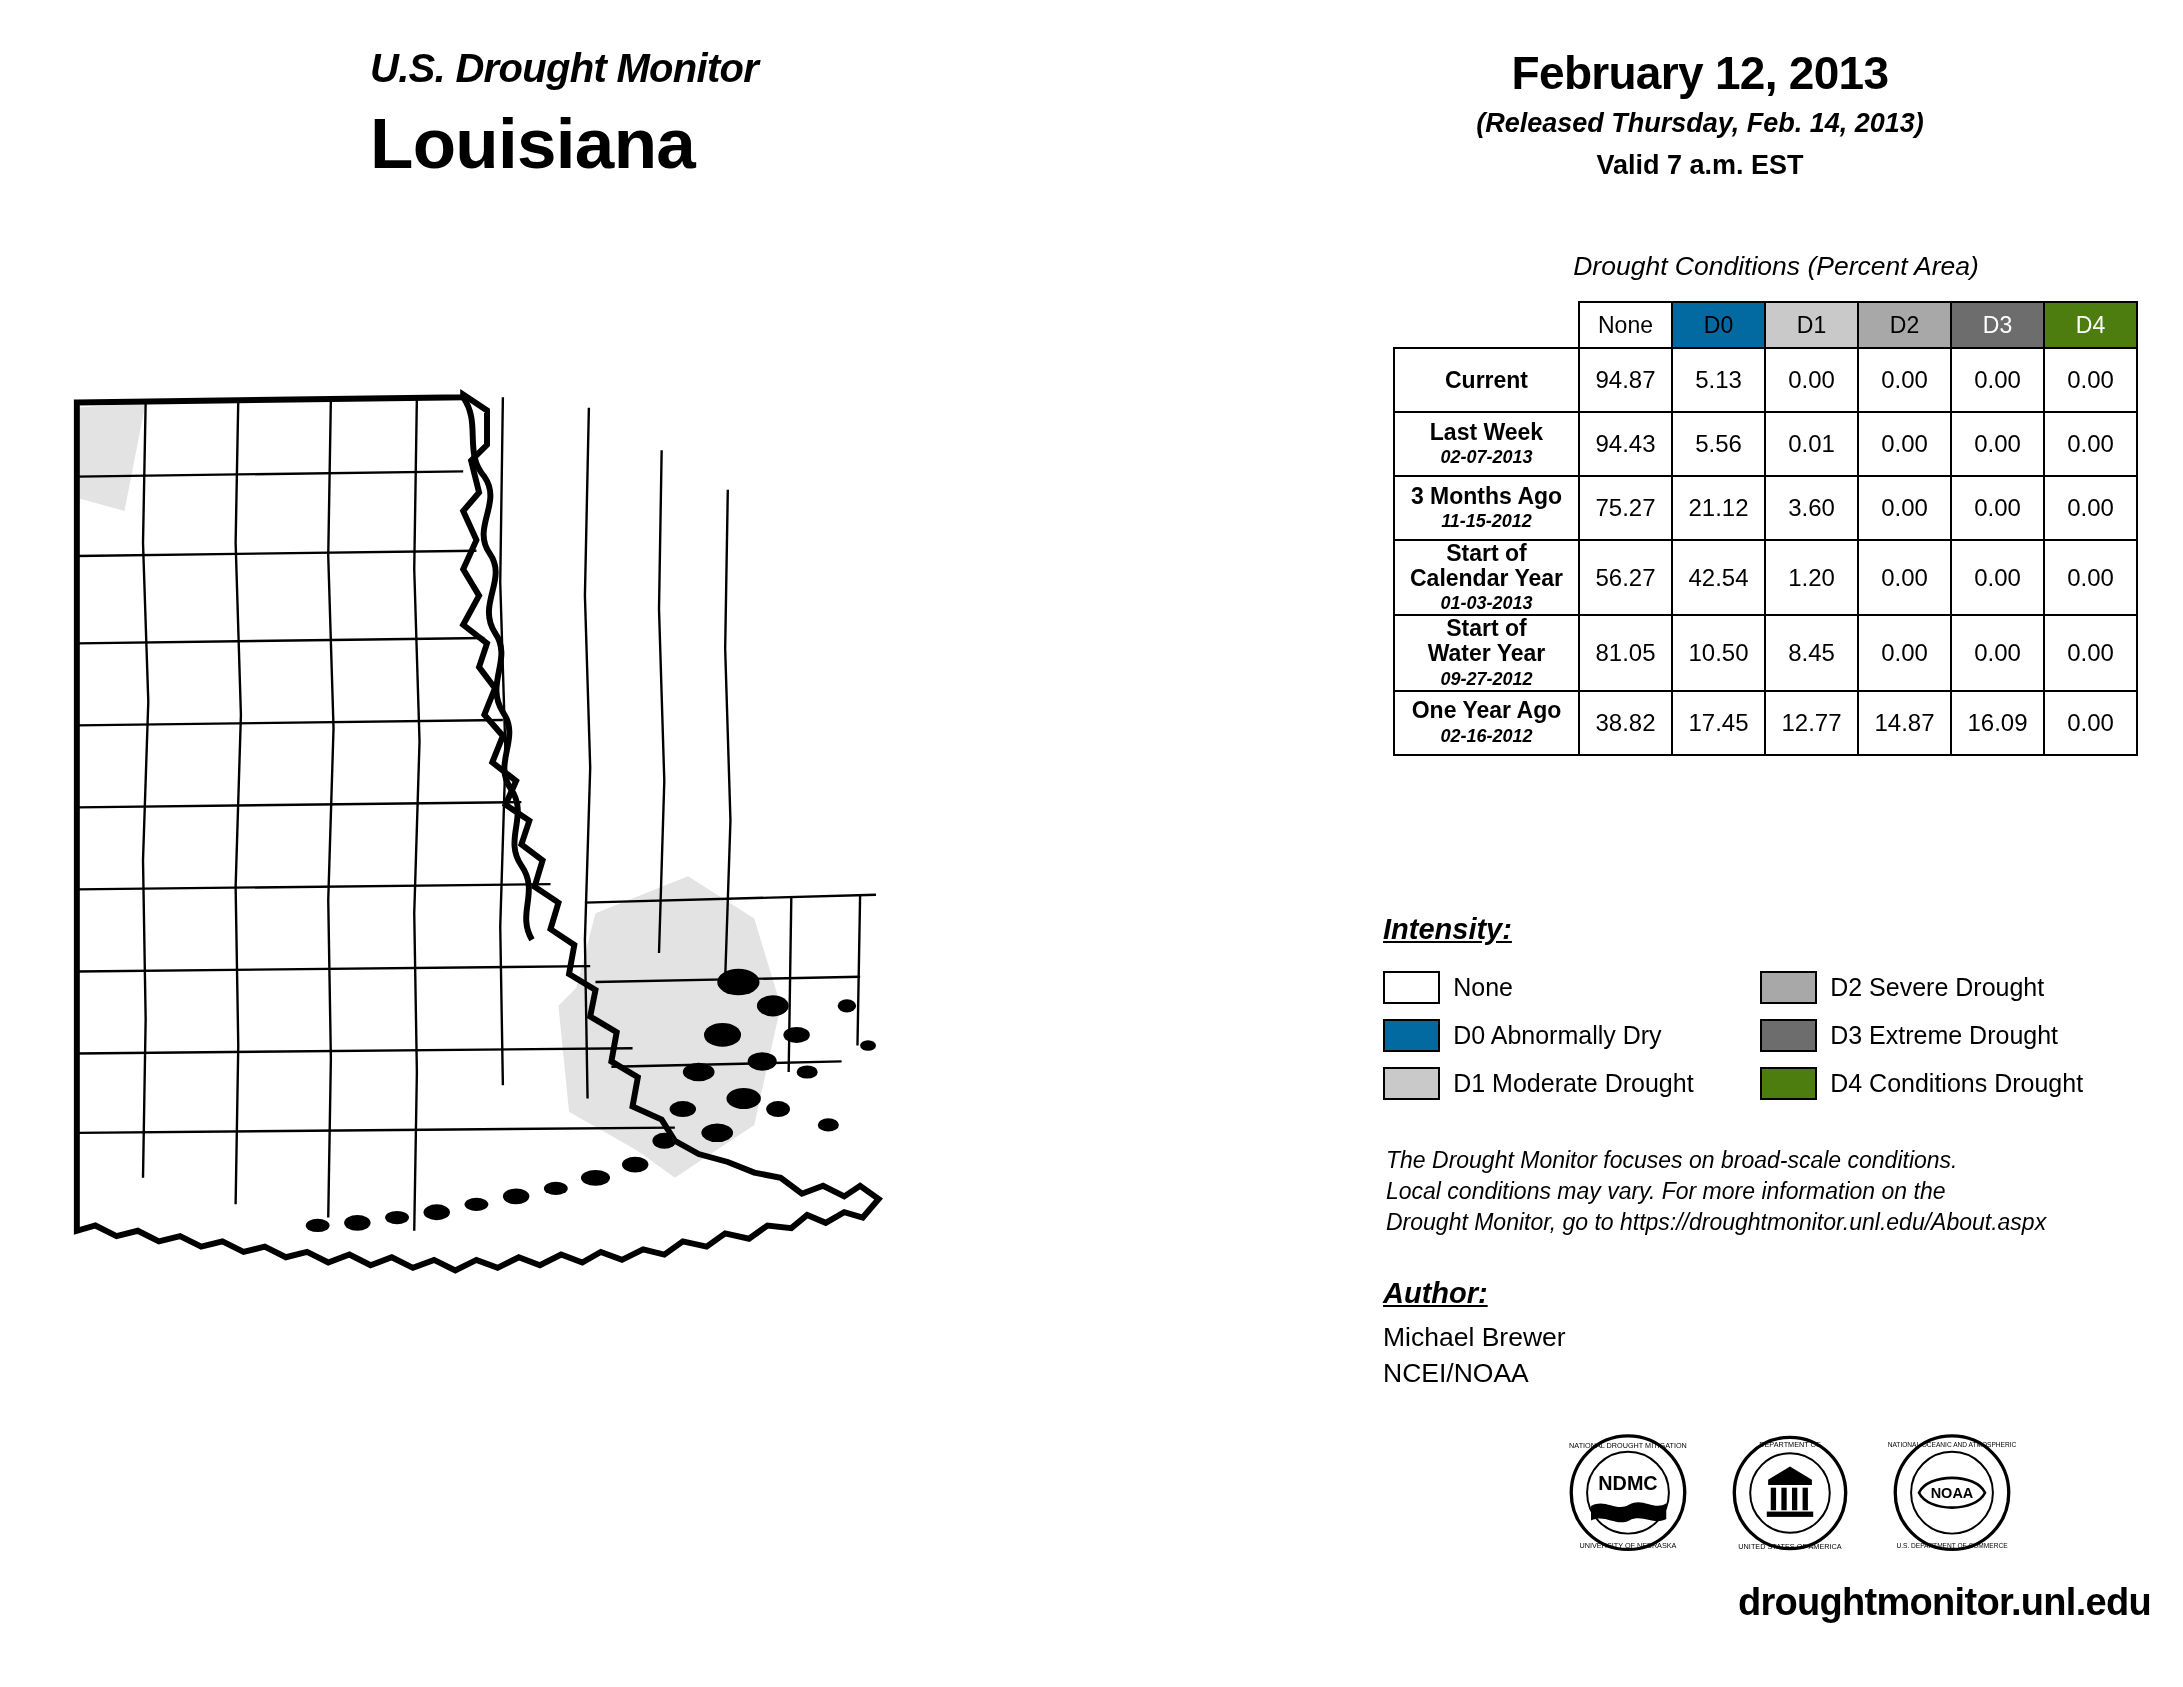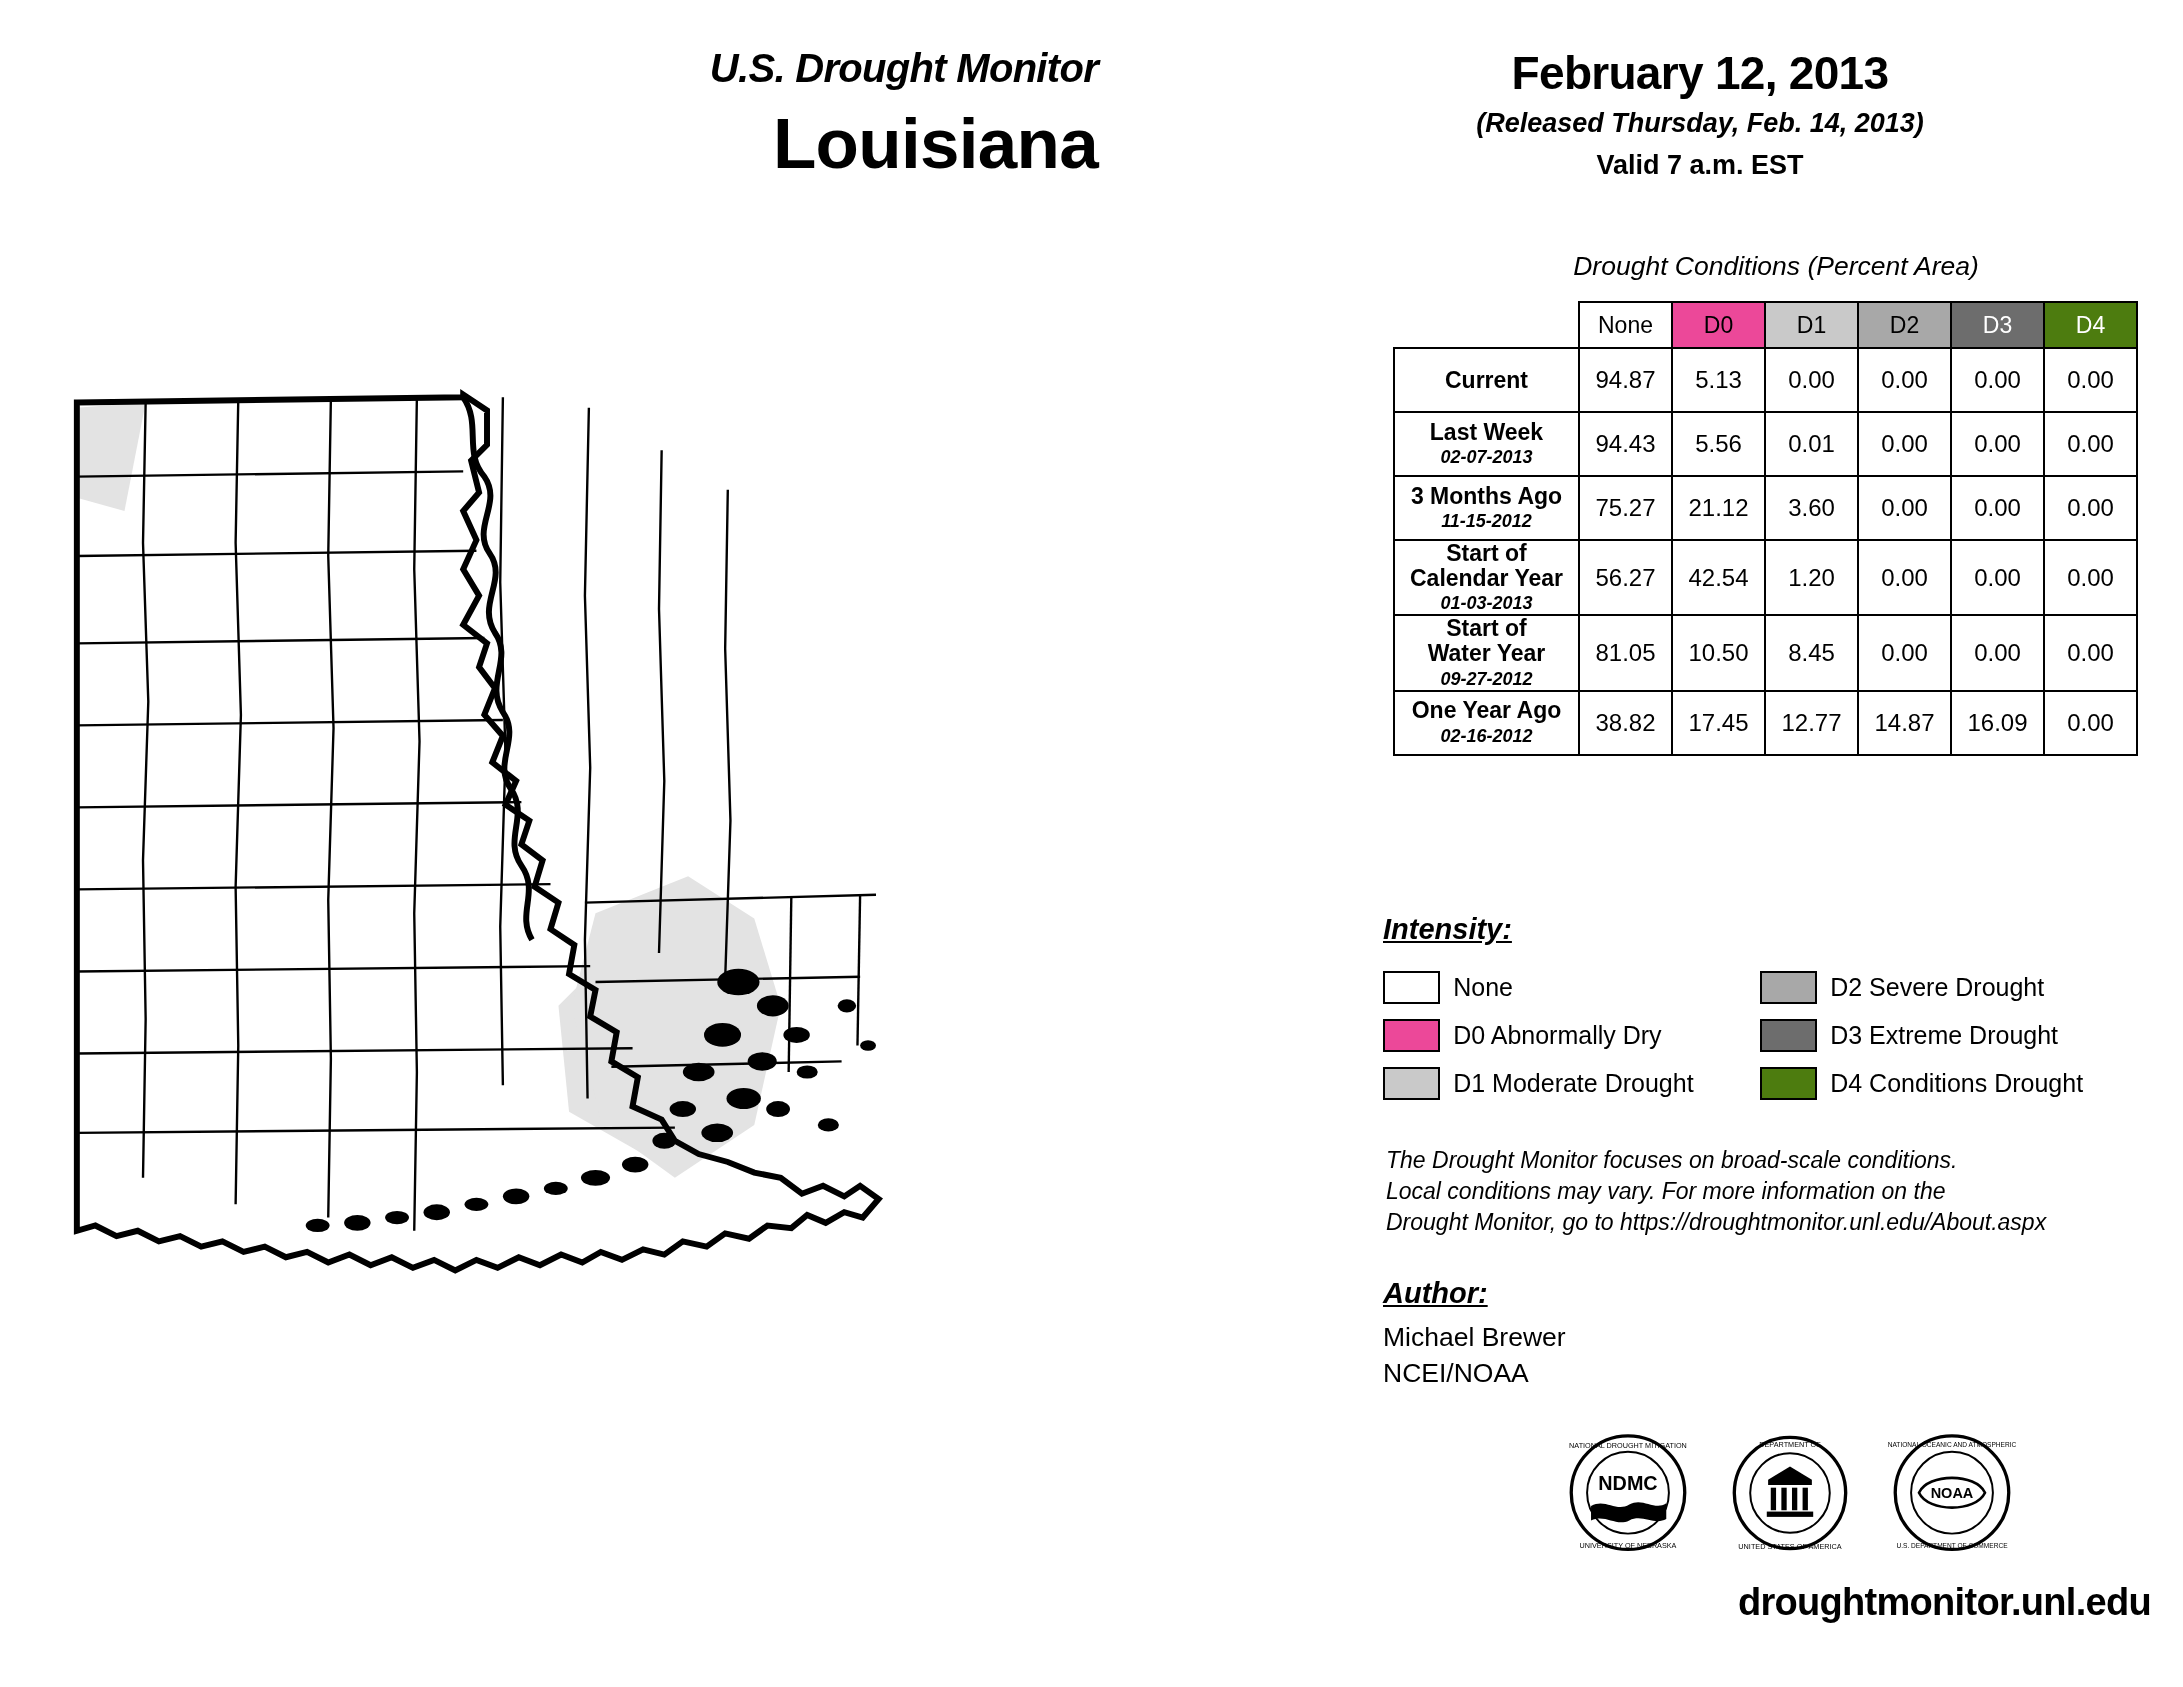--- a/index.html
+++ b/index.html
@@ -8,21 +8,21 @@
     width:2183px; height:1687px;
     background:#ffffff;
     font-family:"Liberation Sans", sans-serif;
     color:#000;
     position:relative;
     overflow:hidden;
   }
   .page { position:relative; width:2183px; height:1687px; }
 
   
-  .title-block { position:absolute; left:370px; top:46px; width:728px; text-align:right; }
+  .title-block { position:absolute; left:370px; top:46px; width:728px; text-align:left; }
   .title-main {
     font-style:italic; font-weight:bold; font-size:40px; letter-spacing:-0.7px;
   }
   .title-state {
     font-weight:bold; font-size:71px; margin-top:12px; letter-spacing:-0.7px;
   }
 
   
   .date-block { position:absolute; left:1323px; top:46px; width:754px; text-align:center; }
   .date-main { font-weight:bold; font-size:46px; letter-spacing:-0.7px; }
@@ -49,21 +49,21 @@
   table.dm th { font-weight:normal; font-size:23px; height:46px; }
   table.dm .lblcol { width:185px; }
   table.dm .datacol { width:93px; }
   table.dm td.rowlabel { text-align:center; padding:0 4px; }
   table.dm td.rowlabel .main { font-weight:bold; font-size:23px; line-height:1.08; }
   table.dm td.rowlabel .sub { font-weight:bold; font-style:italic; font-size:18px; margin-top:2.6px; }
   table.dm td.val { font-size:24px; height:64px; }
   .corner { border:none !important; }
 
   .sw-none { background:#ffffff; }
-  .sw-d0 { background:#ec4899; }
+  .sw-d0 { background:#0369a1; }
   .sw-d1 { background:#c9c9c9; }
   .sw-d2 { background:#a8a8a8; }
   .sw-d3 { background:#6d6d6d; color:#fff; }
   .sw-d4 { background:#4d7c0f; color:#fff; }
 
   
   .intensity-title {
     position:absolute; left:1383px; top:913px;
     font-style:italic; font-weight:bold; font-size:29px;
     text-decoration:underline;

